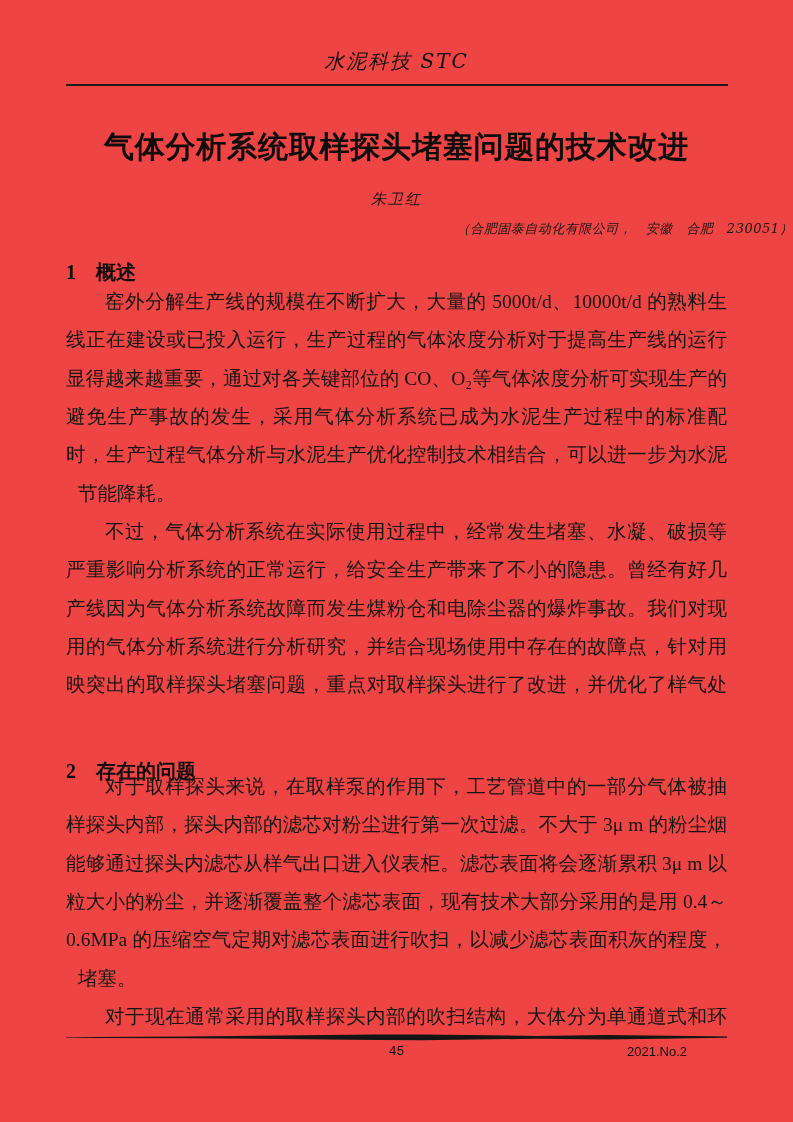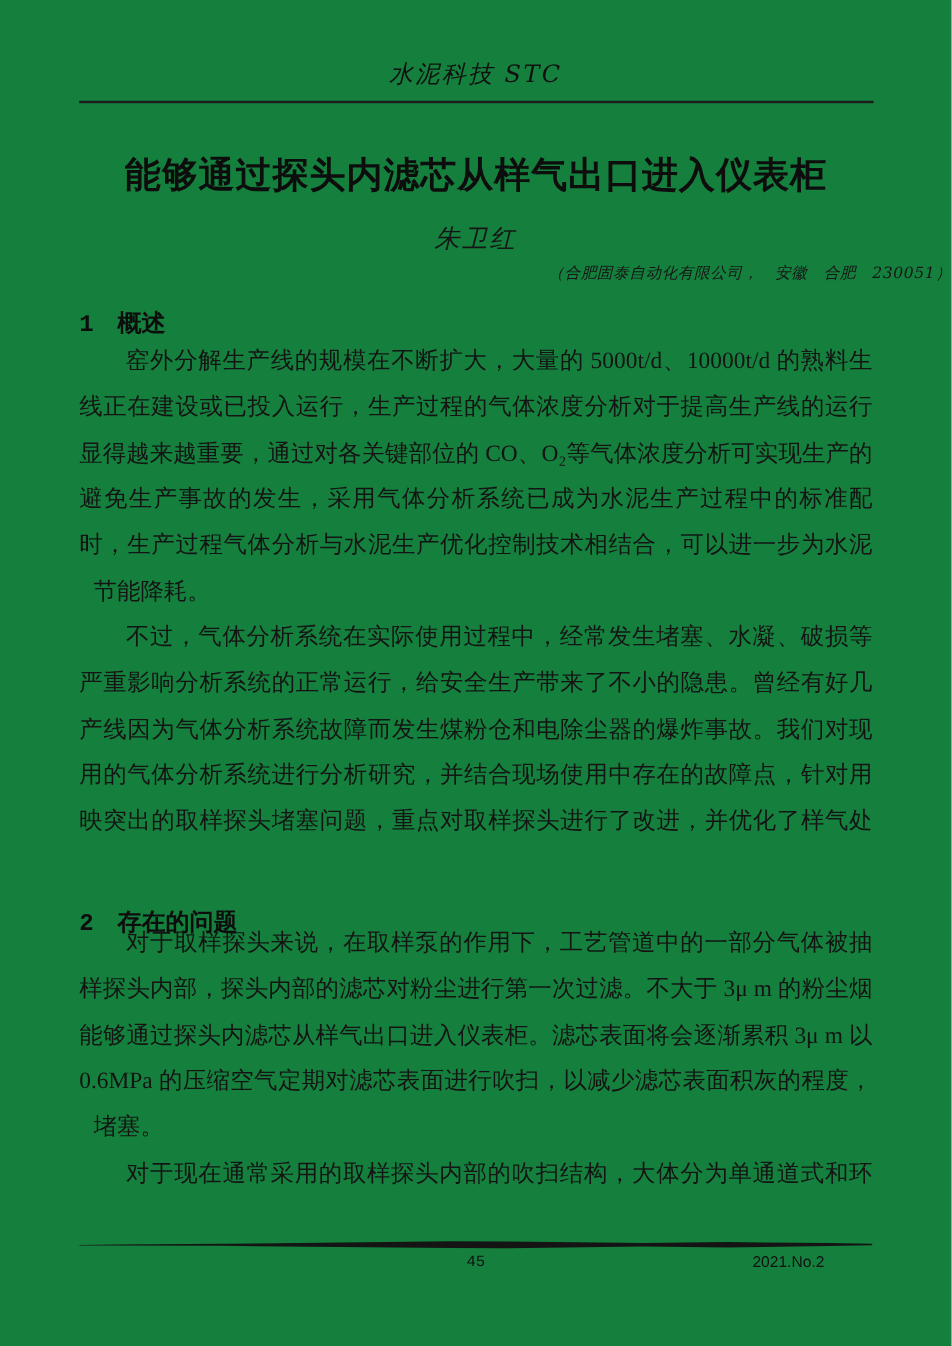--- a/index.html
+++ b/index.html
@@ -1,19 +1,19 @@
 <!DOCTYPE html>
 <html><head>
 <meta charset="utf-8">
 <style>
   html,body{margin:0;padding:0;background:#e8e8e8;}
   .page{
     position:relative;
     width:793px;height:1122px;
-    background:#15803d;
+    background:#ef4444;
     margin:0 auto;
     overflow:hidden;
     color:#161616;
     font-family:"Liberation Serif","DejaVu Serif",serif;
   }
   
   .journal-header{
     position:absolute;top:49px;left:0;width:100%;
     text-align:center;
     font-family:"DejaVu Serif","Liberation Serif",serif;
@@ -34,35 +34,35 @@
     font-weight:600;
     font-size:30px;line-height:36px;
     letter-spacing:0.8px;
     color:#0d0d0d;
   }
   .author{
     position:absolute;top:189px;left:0;width:100%;
     text-align:center;
     font-family:"DejaVu Serif","Liberation Serif",serif;
     font-style:italic;
-    font-size:21px;line-height:20px;
+    font-size:15px;line-height:20px;
     letter-spacing:2px;
   }
   .affiliation{
     position:absolute;top:218px;left:0;width:100%;
     text-align:right;
     font-family:"DejaVu Serif","Liberation Serif",serif;
     font-style:italic;
     font-size:13px;line-height:22px;
     letter-spacing:0.5px;
   }
   
   .section-heading{
     position:absolute;left:66px;width:661px;margin:0;
-    font-family:Liberation Mono, monospace;
+    font-family:Liberation Serif, serif;
     font-weight:bold;
     font-size:20px;line-height:28px;
     color:#0d0d0d;
   }
   .h-sec1{top:258px;}
   .h-sec2{top:741px;margin-top:16px;}
   .text-block{
     position:absolute;left:66px;width:661px;
     font-size:19.5px;line-height:38.35px;
     color:#141414;
@@ -97,21 +97,21 @@
   }
 </style>
 </head>
 <body>
 
 <div class="page">
 
   <div class="journal-header">水泥科技 STC</div>
   <div class="header-rule"></div>
 
-  <h1 class="article-title">能够通过探头内滤芯从样气出口进入仪表柜</h1>
+  <h1 class="article-title">气体分析系统取样探头堵塞问题的技术改进</h1>
   <div class="author">朱卫红</div>
   <div class="affiliation">（合肥固泰自动化有限公司，　安徽　合肥　230051）</div>
 
   <h2 class="section-heading h-sec1">1　概述</h2>
 
   <div class="text-block tb-1">
     <div class="line indent">窑外分解生产线的规模在不断扩大，大量的 5000t/d、10000t/d 的熟料生产</div>
     <div class="line">线正在建设或已投入运行，生产过程的气体浓度分析对于提高生产线的运行效率</div>
     <div class="line">显得越来越重要，通过对各关键部位的 CO、O₂等气体浓度分析可实现生产的优化，</div>
     <div class="line">避免生产事故的发生，采用气体分析系统已成为水泥生产过程中的标准配置。同</div>
@@ -123,20 +123,21 @@
     <div class="line">用的气体分析系统进行分析研究，并结合现场使用中存在的故障点，针对用户反</div>
     <div class="line">映突出的取样探头堵塞问题，重点对取样探头进行了改进，并优化了样气处理结</div>
   </div>
 
   <h2 class="section-heading h-sec2">2　存在的问题</h2>
 
   <div class="text-block tb-2">
     <div class="line indent">对于取样探头来说，在取样泵的作用下，工艺管道中的一部分气体被抽入取</div>
     <div class="line">样探头内部，探头内部的滤芯对粉尘进行第一次过滤。不大于 3μ m 的粉尘烟气才</div>
     <div class="line">能够通过探头内滤芯从样气出口进入仪表柜。滤芯表面将会逐渐累积 3μ m 以上颗</div>
+    <div class="line">粒大小的粉尘，并逐渐覆盖整个滤芯表面，现有技术大部分采用的是用 0.4～</div>
     <div class="line">0.6MPa 的压缩空气定期对滤芯表面进行吹扫，以减少滤芯表面积灰的程度，避免</div>
     <div class="line parafinal">堵塞。</div>
     <div class="line indent">对于现在通常采用的取样探头内部的吹扫结构，大体分为单通道式和环状管</div>
   </div>
 
   <svg class="footer-rule-svg" viewBox="0 0 661 10" preserveAspectRatio="none">
     <polygon fill="#141414" points="
       0,4.4 30,4.0 120,3.5 310,1.4 355,1.6 470,2.9 540,2.1 625,2.9 661,3.4
       661,4.7 625,5.3 540,6.6 470,5.8 355,7.2 310,7.0 120,5.2 30,4.9 0,5.0"></polygon>
   </svg>

